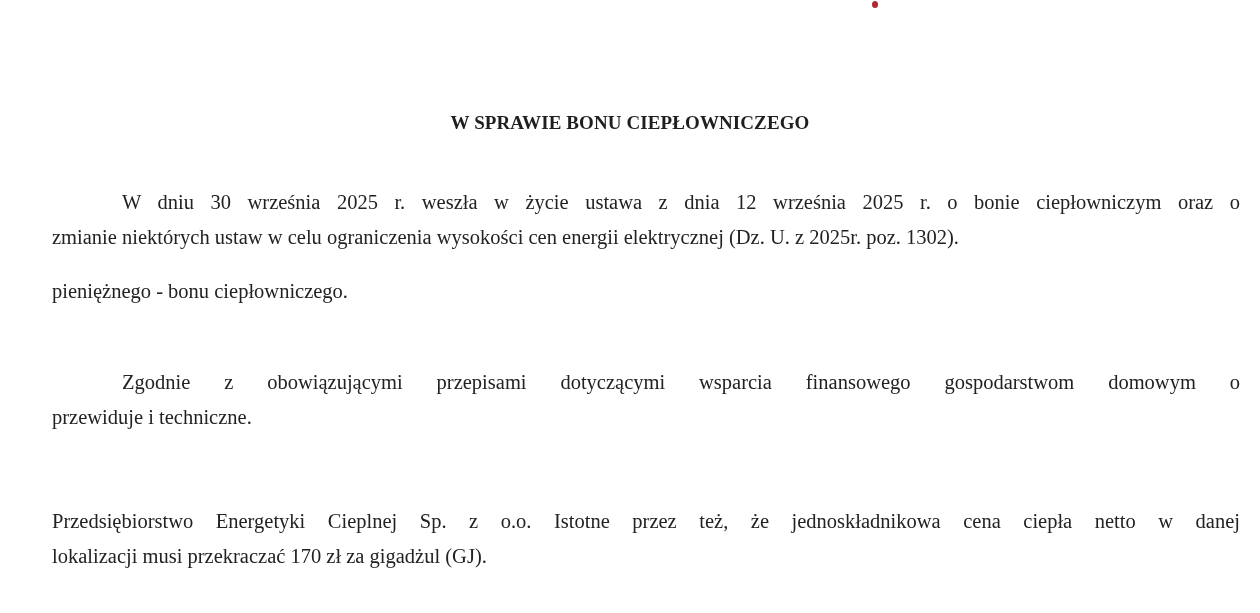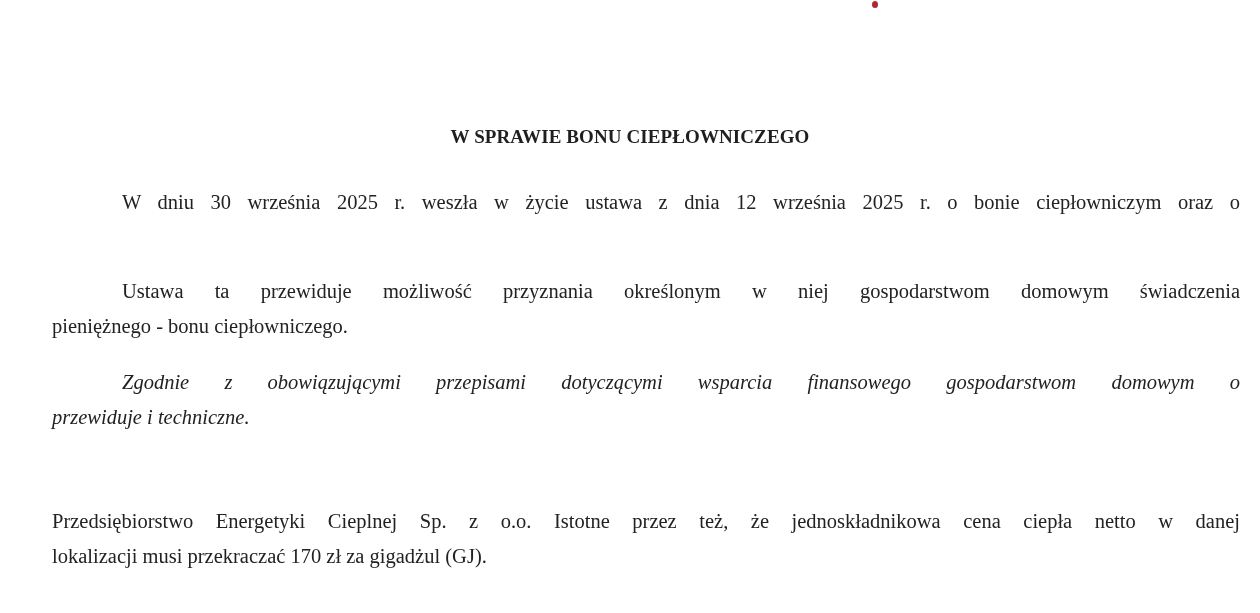--- a/index.html
+++ b/index.html
@@ -25,21 +25,21 @@
       background: #b3262e;
     }
     .doc {
       position: absolute;
       left: 36px;
       top: 0;
       width: 1188px;
     }
     .title {
       position: absolute;
-      top: 126px;
+      top: 112px;
       left: 0;
       width: 1188px;
       text-align: center;
       font-weight: bold;
       font-size: 19px;
       letter-spacing: 0.1px;
       color: #1f1f1f;
     }
     .para {
       position: absolute;
@@ -61,37 +61,37 @@
       display: block;
       text-align: justify;
       text-align-last: justify;
     }
     .para .last {
       display: block;
       text-align: left;
     }
     .p1 { top: 169px; }
     .p2 { top: 258px; }
-    .p3 { top: 349px; font-style: italic; }
+    .p3 { top: 349px; }
     .p4 { top: 488px; }
   </style>
 </head>
 <body>
 
 <div class="red-dot"></div>
 
 <div class="doc">
   <div class="title">W SPRAWIE BONU CIEPŁOWNICZEGO</div>
 
   <div class="para p1">
     <span class="first">W dniu 30 września 2025 r. weszła w życie ustawa z dnia 12 września 2025 r. o bonie ciepłowniczym oraz o</span>
+    <span class="last">zmianie niektórych ustaw w celu ograniczenia wysokości cen energii elektrycznej (Dz. U. z 2025r.  poz. 1302).</span>
   </div>
 
   <div class="para p2">
-    <span class="first">Ustawa ta przewiduje możliwość przyznania określonym w niej gospodarstwom domowym świadczenia</span>
     <span class="last">pieniężnego - bonu ciepłowniczego.</span>
   </div>
 
   <div class="para p3">
     <span class="first">Zgodnie z obowiązującymi przepisami dotyczącymi wsparcia finansowego gospodarstwom domowym o</span>
     <span class="last">przewiduje i techniczne.</span>
   </div>
 
   <div class="para p4">
     <span class="line">Przedsiębiorstwo Energetyki Cieplnej Sp. z o.o. Istotne przez też, że jednoskładnikowa cena ciepła netto w danej</span>

